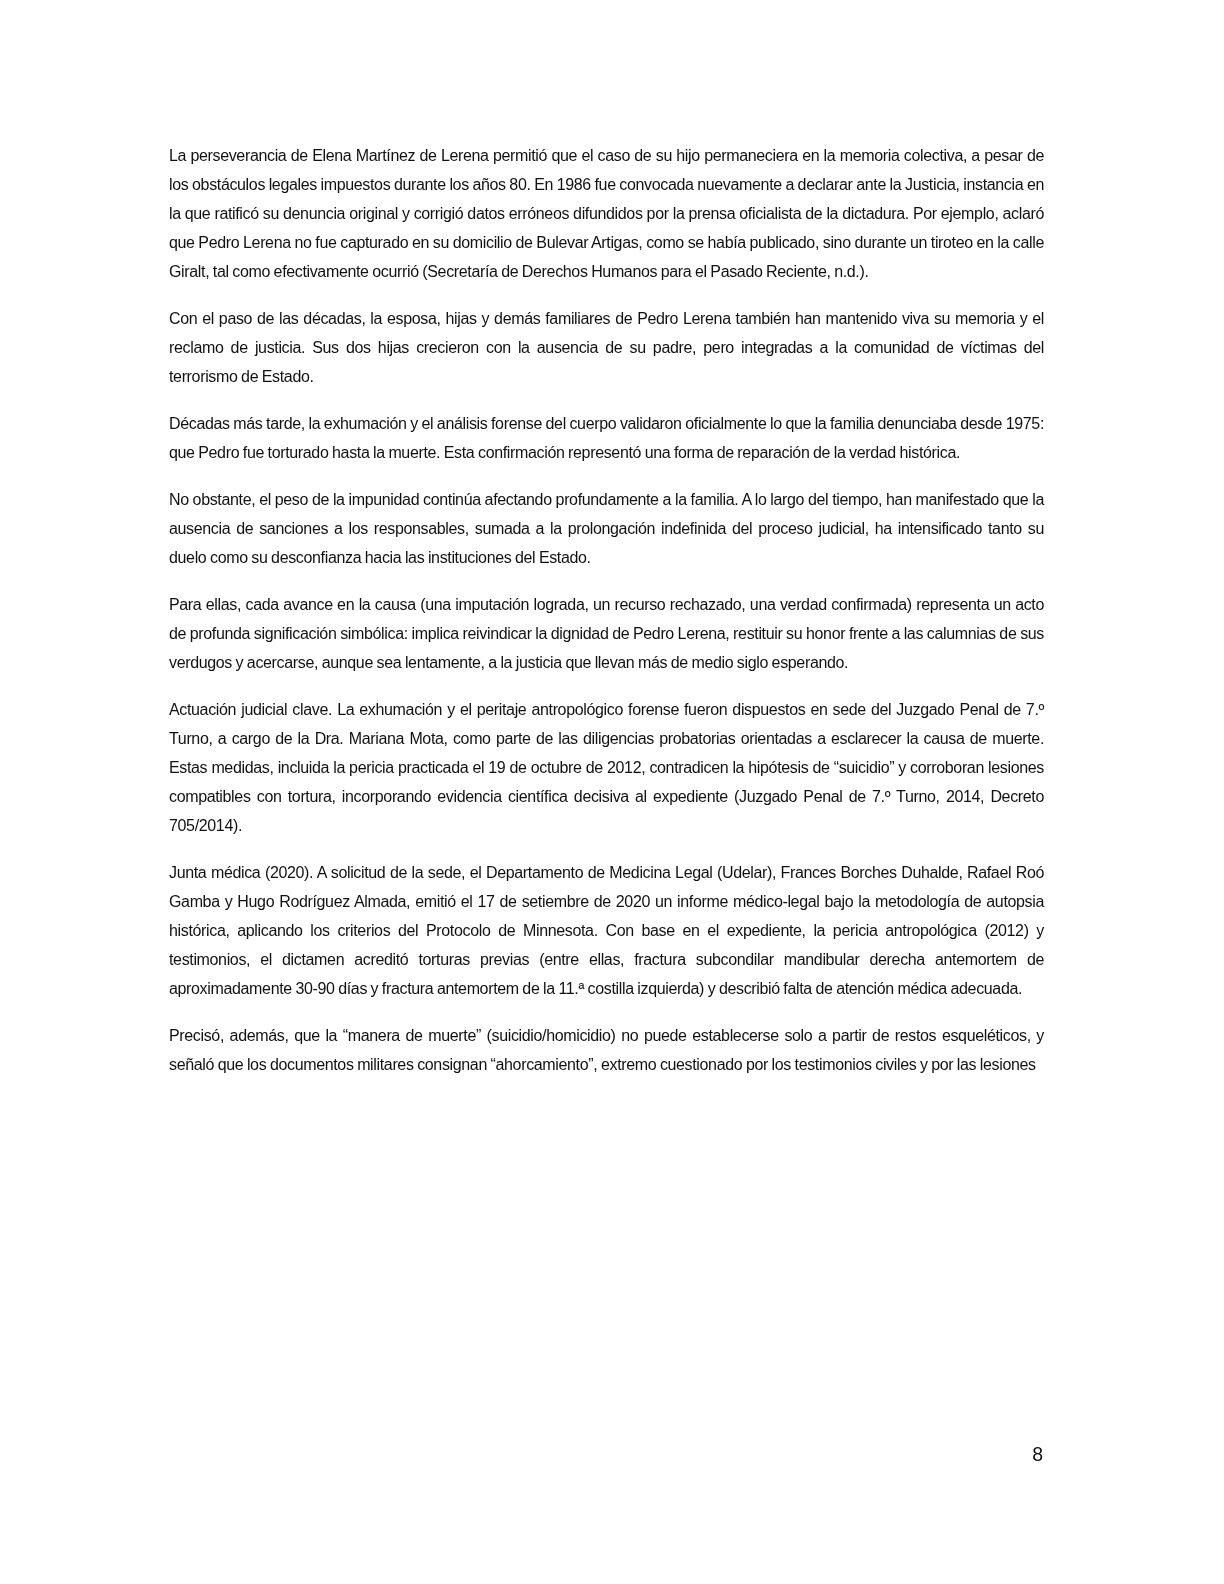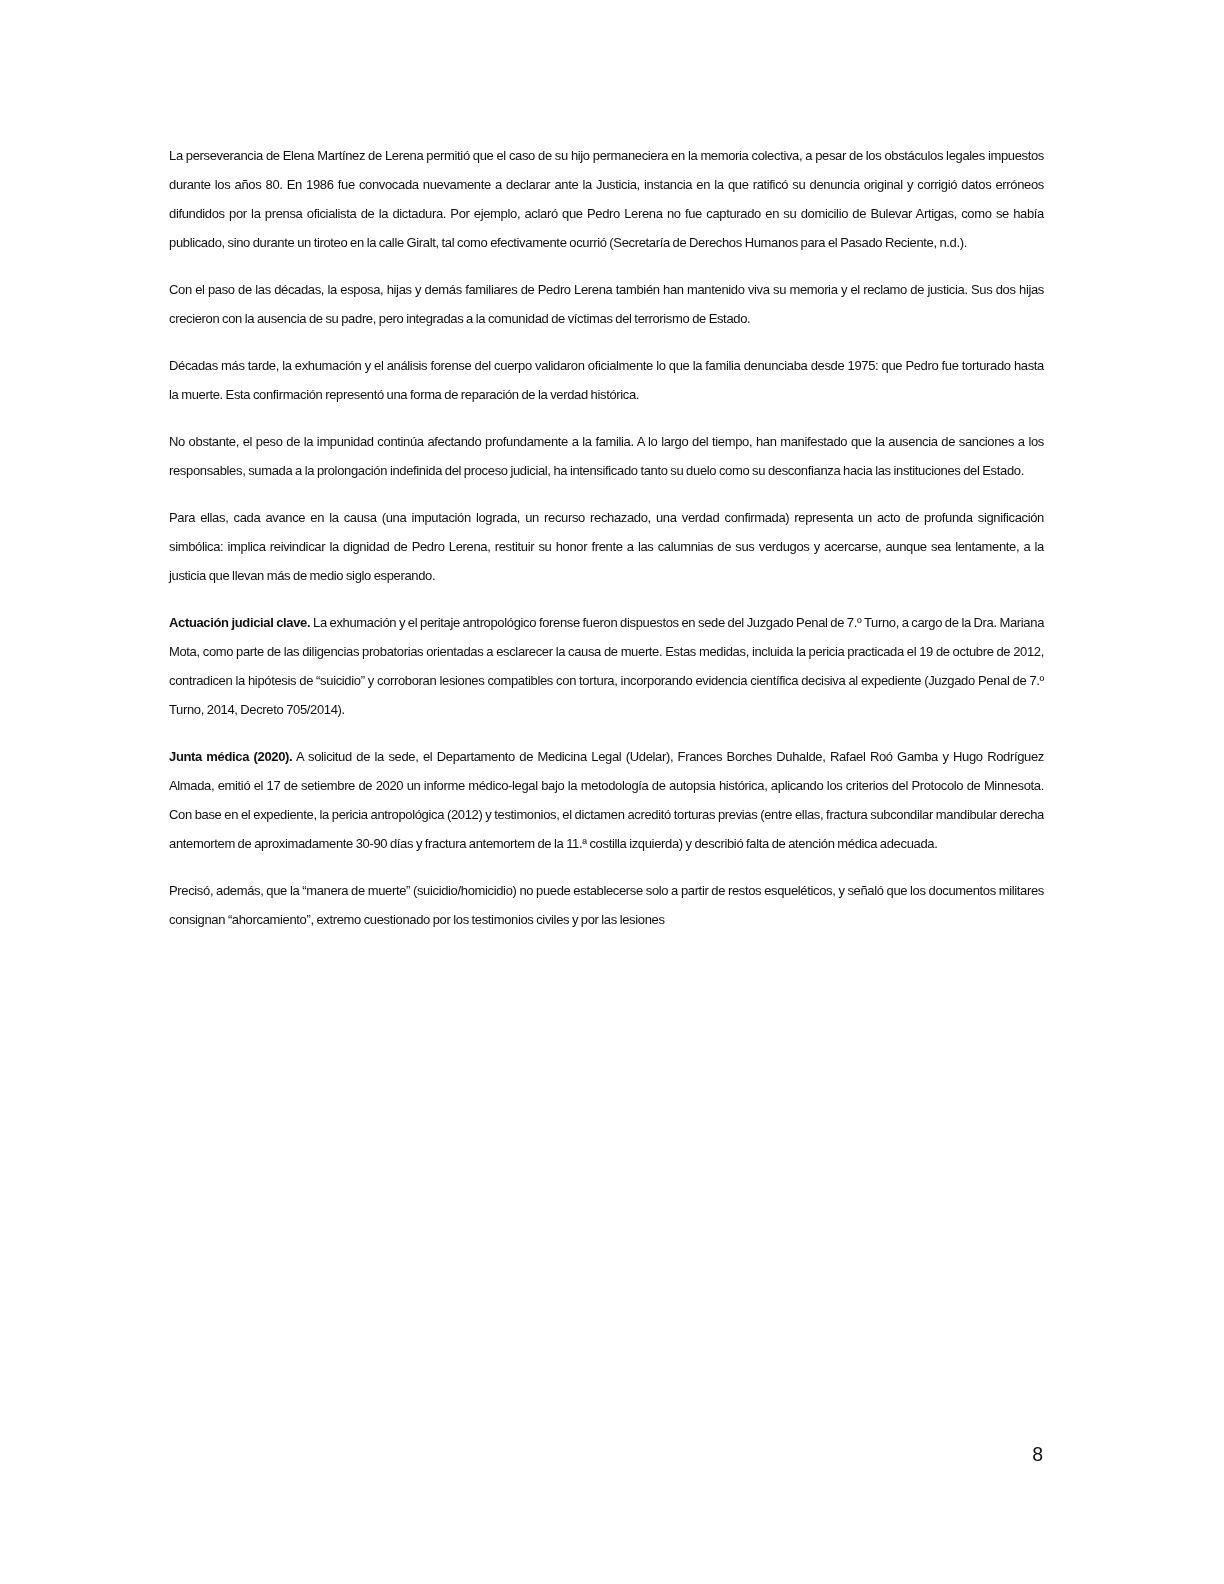--- a/index.html
+++ b/index.html
@@ -16,28 +16,28 @@
       color: #111111;
     }
     .page {
       position: absolute;
       left: 169px;
       top: 141px;
       width: 875px;
     }
     .para {
       margin: 0 0 18px 0;
-      font-size: 13px;
+      font-size: 16px;
       line-height: 29px;
       text-align: justify;
       letter-spacing: -0.35px;
       word-spacing: -0.5px;
     }
     .para .lead {
-      font-weight: bold;
+      font-weight: normal;
     }
     .page-number {
       position: absolute;
       right: 181px;
       top: 1440px;
       font-size: 19.5px;
       line-height: 29px;
     }
   </style>
 </head>

